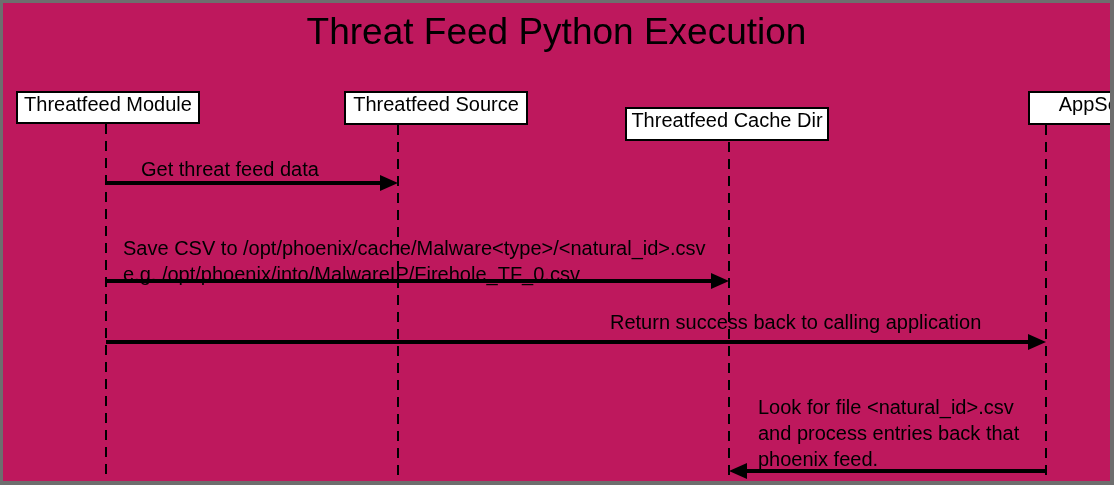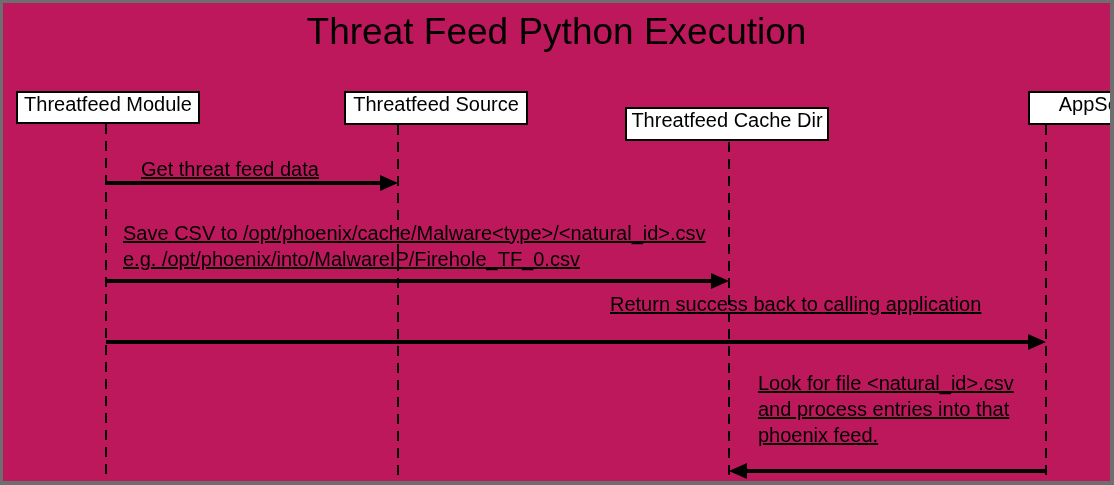--- a/index.html
+++ b/index.html
@@ -74,21 +74,20 @@
     border-bottom: 8px solid transparent;
     border-right: 18px solid #000000;
     z-index: 3;
   }
   .msg-label {
     position: absolute;
     font-size: 20px;
     line-height: 26px;
     white-space: nowrap;
     z-index: 2;
-    text-decoration: underline;
   }
 </style>
 </head>
 <body>
 
 <div id="canvas">
 
   <div class="title">Threat Feed Python Execution</div>
 
   <div class="actor-box" style="left:13px; top:88px; width:184px; height:33px;">
@@ -106,32 +105,32 @@
 
   <div class="lifeline" style="left:101.75px; top:121px; height:354px;"></div>
   <div class="lifeline" style="left:393.75px; top:122px; height:353px;"></div>
   <div class="lifeline" style="left:724.75px; top:122px; height:353px;"></div>
   <div class="lifeline" style="left:1041.75px; top:122px; height:353px;"></div>
 
   <div class="msg-label" style="left:138px; top:153px;">Get threat feed data</div>
   <div class="arrow-line" style="left:103px; top:178px; width:276px;"></div>
   <div class="arrow-head-right" style="left:377px; top:172px;"></div>
 
-  <div class="msg-label" style="left:120px; top:217px;">
+  <div class="msg-label" style="left:120px; top:232px;">
     <div>Save CSV to /opt/phoenix/cache/Malware&lt;type&gt;/&lt;natural_id&gt;.csv</div>
     <div>e.g. /opt/phoenix/into/MalwareIP/Firehole_TF_0.csv</div>
   </div>
   <div class="arrow-line" style="left:103px; top:276px; width:607px;"></div>
   <div class="arrow-head-right" style="left:708px; top:270px;"></div>
 
-  <div class="msg-label" style="left:607px; top:288px;">Return success back to calling application</div>
+  <div class="msg-label" style="left:607px; top:306px;">Return success back to calling application</div>
   <div class="arrow-line" style="left:103px; top:337px; width:924px;"></div>
   <div class="arrow-head-right" style="left:1025px; top:331px;"></div>
 
-  <div class="msg-label" style="left:755px; top:367px;">
+  <div class="msg-label" style="left:755px; top:391px;">
     <div>Look for file &lt;natural_id&gt;.csv</div>
-    <div>and process entries into that</div>
+    <div>and process entries back that</div>
     <div>phoenix feed.</div>
   </div>
   <div class="arrow-line" style="left:742px; top:466px; width:301px;"></div>
   <div class="arrow-head-left" style="left:726px; top:460px;"></div>
 
 </div>
 
 </body></html>

